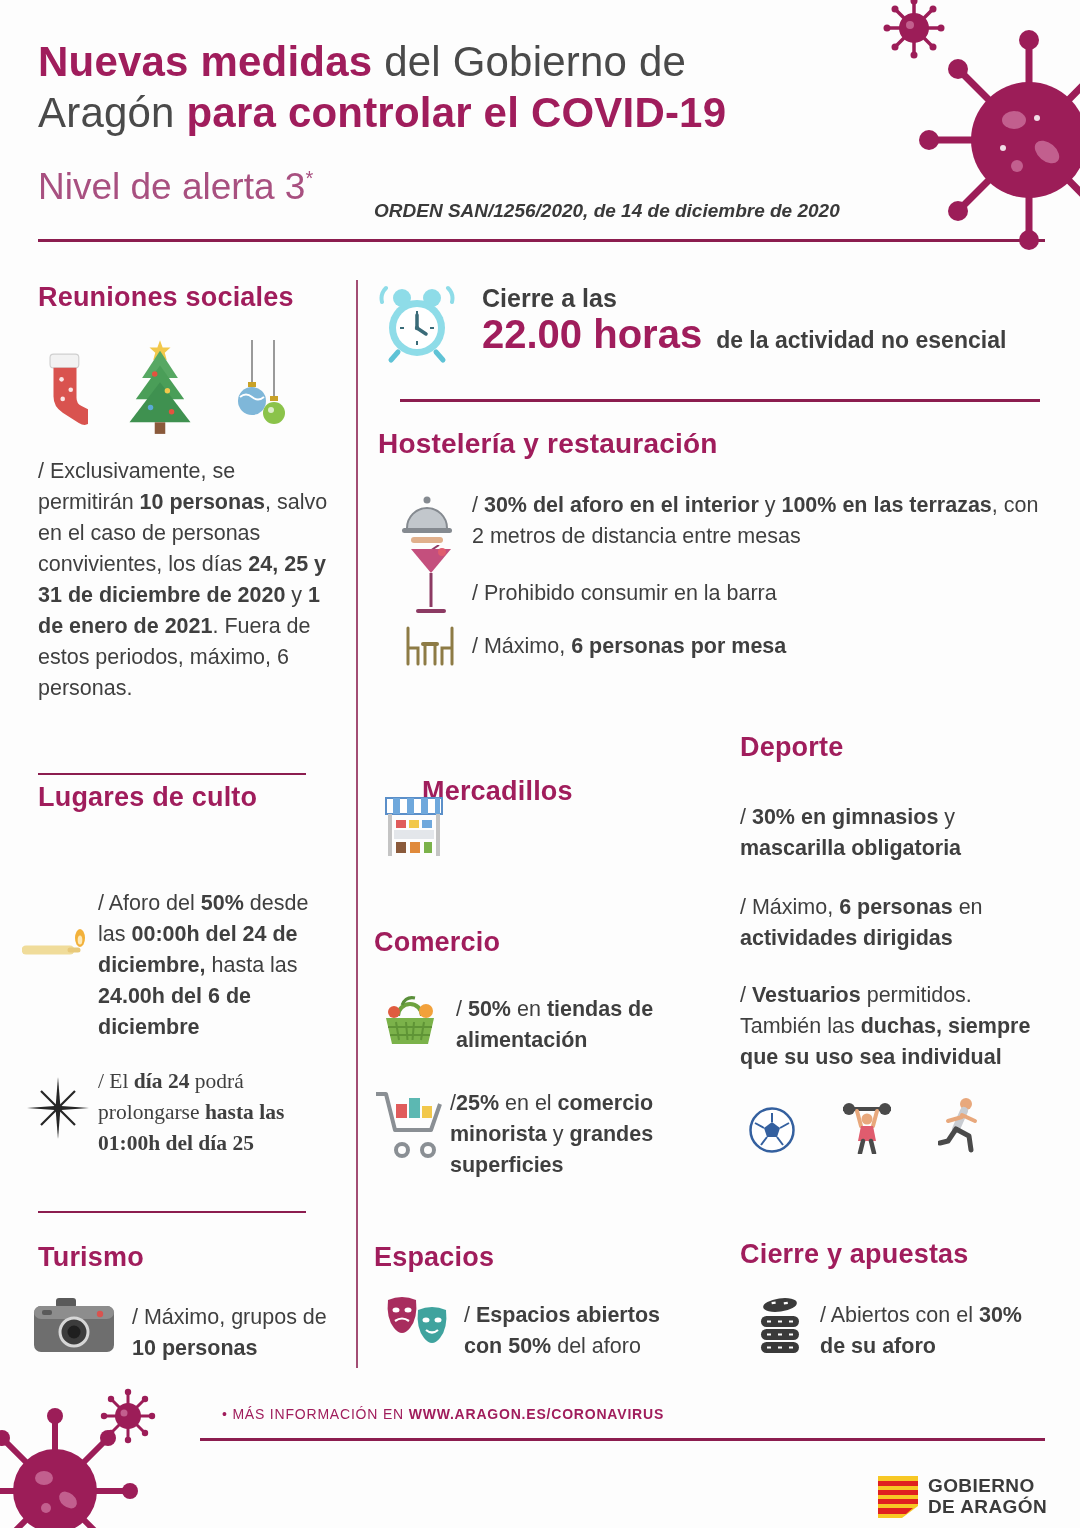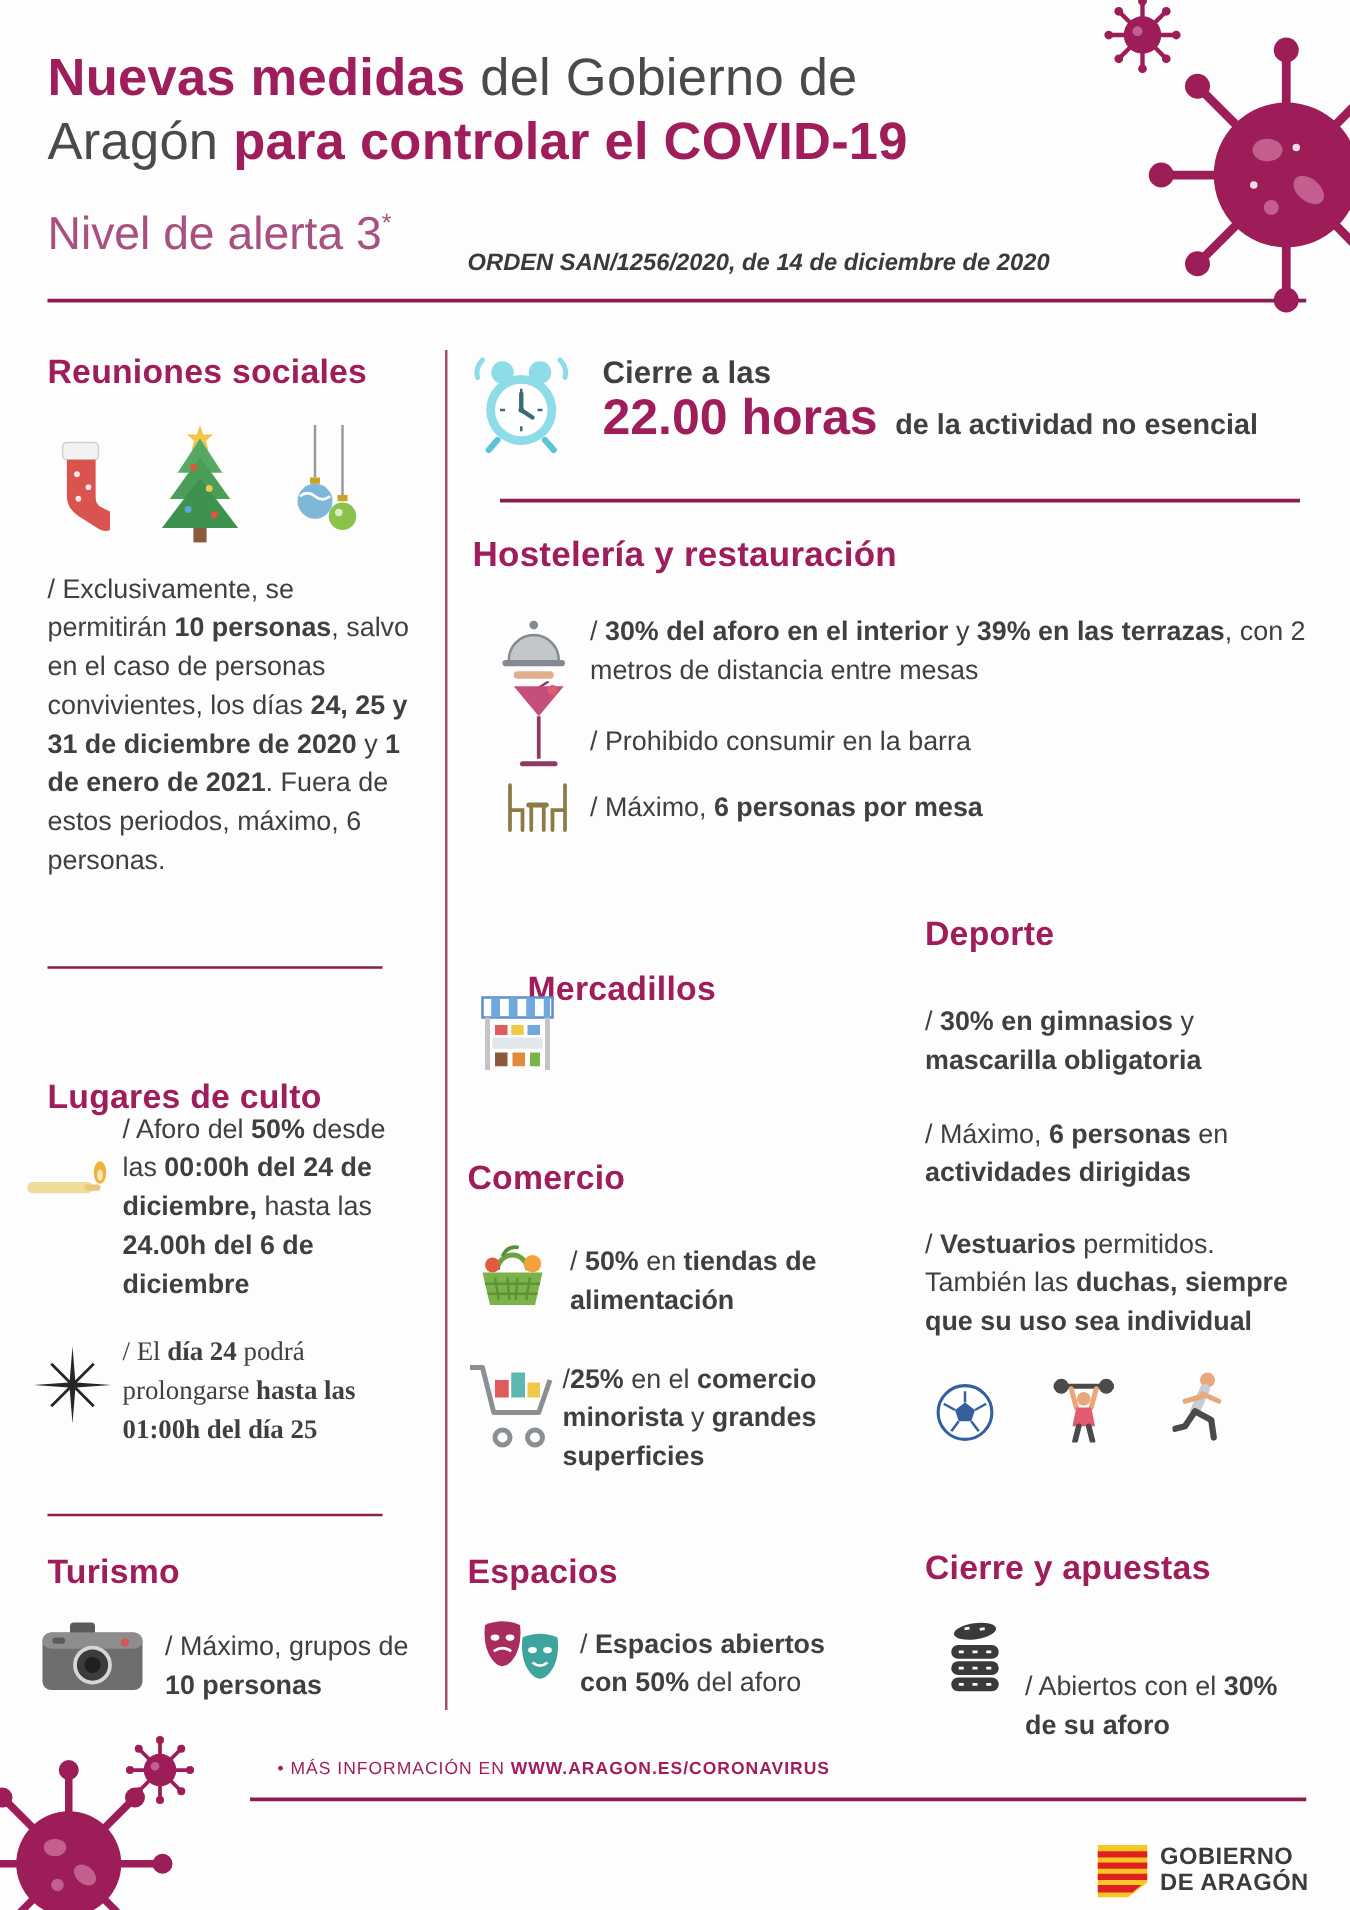--- a/index.html
+++ b/index.html
@@ -27,21 +27,21 @@
   .p { position:absolute; font-size:21.5px; line-height:1.44; color:var(--dark); }
 
   .virus-tr { right:-4px; top:0; width:215px; height:255px; }
   .virus-bl { left:0; top:1386px; width:185px; height:142px; }
 
   .h-reuniones { left:38px; top:282px; }
   .xmas-row { left:42px; top:336px; display:flex; gap:34px; align-items:flex-end; }
   .p-reuniones { left:38px; top:456px; width:292px; }
   .hr-1 { left:38px; top:773px; width:268px; height:2px; }
 
-  .h-culto { left:38px; top:862px; }
+  .h-culto { left:38px; top:782px; }
   .candle { left:22px; top:916px; width:68px; height:52px; }
   .p-culto1 { left:98px; top:888px; width:242px; }
   .star { left:26px; top:1076px; width:64px; height:64px; }
   .p-culto2 { left:98px; top:1066px; width:238px;font-family:Liberation Serif, serif; }
   .hr-2 { left:38px; top:1211px; width:268px; height:2px; }
 
   .h-turismo { left:38px; top:1242px; }
   .camera { left:32px; top:1296px; width:84px; height:62px; }
   .p-turismo { left:132px; top:1302px; width:205px; }
 
@@ -77,21 +77,21 @@
   .p-deporte2 { left:740px; top:892px; width:300px; }
   .p-deporte3 { left:740px; top:980px; width:308px; }
   .sports-row { left:748px; top:1096px; display:flex; gap:44px; align-items:flex-end; }
 
   .h-cultura { left:374px; top:1242px; }
   .masks { left:382px; top:1294px; width:72px; height:64px; }
   .p-cultura { left:464px; top:1300px; width:240px; }
 
   .h-juegos { left:740px; top:1239px; }
   .chips { left:750px; top:1294px; width:58px; height:64px; }
-  .p-juegos { left:820px; top:1300px; width:230px;margin-top:34px; }
+  .p-juegos { left:820px; top:1300px; width:230px; }
 
   .footer-info { left:222px; top:1406px; font-size:14px; letter-spacing:0.8px; color:var(--accent); }
   .hr-footer { left:200px; top:1438px; width:845px; height:3px; }
 
   .logo { left:878px; top:1476px; display:flex; gap:10px; align-items:center; }
   .logo-text { font-size:19px; font-weight:700; color:#3b3b3b; line-height:1.1; letter-spacing:0.4px; }
   svg { display:block; width:100%; height:100%; }
 </style>
 </head>
 <body>
@@ -267,21 +267,21 @@
 
   <div class="abs cloche">
     <svg viewBox="0 0 54 54">
       <circle cx="27" cy="8" r="3.5" fill="#858a90"></circle>
       <path d="M7 36 a20 20 0 0 1 40 0 z" fill="#c2c7cc"></path>
       <path d="M7 36 a20 20 0 0 1 40 0" fill="none" stroke="#858a90" stroke-width="2"></path>
       <rect x="2" y="36" width="50" height="5" rx="2.5" fill="#858a90"></rect>
       <path d="M14 48 h26" stroke="#e0b08c" stroke-width="6" stroke-linecap="round"></path>
     </svg>
   </div>
-  <div class="p p-host1"><span>/ </span><span class="b">30% del aforo en el interior</span><span> y </span><span class="b">39% en las terrazas</span><span>, con 2 metros de distancia entre mesas</span></div>
+  <div class="p p-host1"><span>/ </span><span class="b">30% del aforo en el interior</span><span> y </span><span class="b">100% en las terrazas</span><span>, con 2 metros de distancia entre mesas</span></div>
 
   <div class="abs cocktail">
     <svg viewBox="0 0 46 74">
       <line x1="31" y1="0" x2="13" y2="12" stroke="#8c3a63" stroke-width="2"></line>
       <path d="M3 4 h40 L23 28 Z" fill="#c44f7d"></path>
       <path d="M23 28 V62" stroke="#8c3a63" stroke-width="3"></path>
       <path d="M10 66 h26" stroke="#8c3a63" stroke-width="4" stroke-linecap="round"></path>
       <circle cx="34" cy="7" r="4" fill="#e05c6e"></circle>
     </svg>
   </div>

